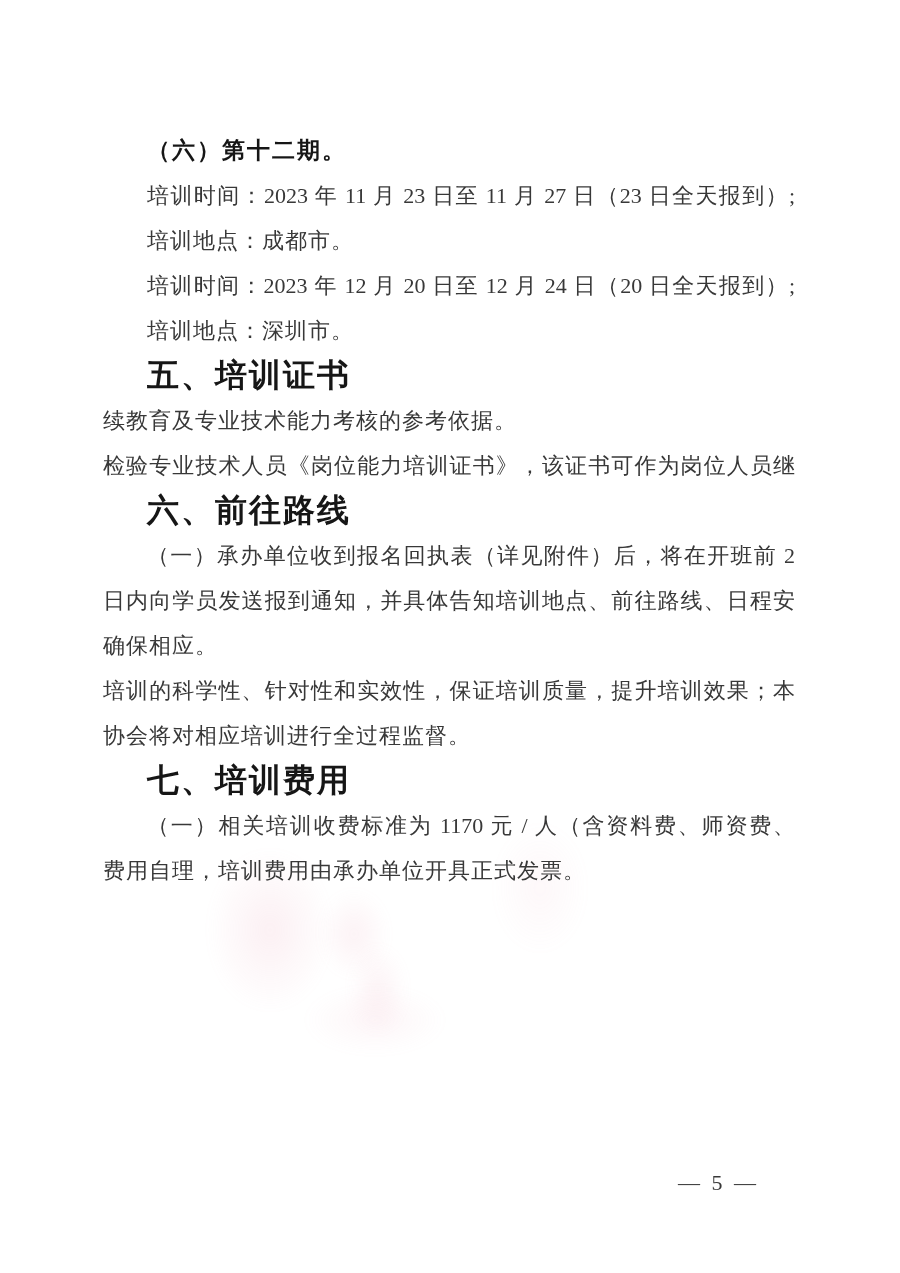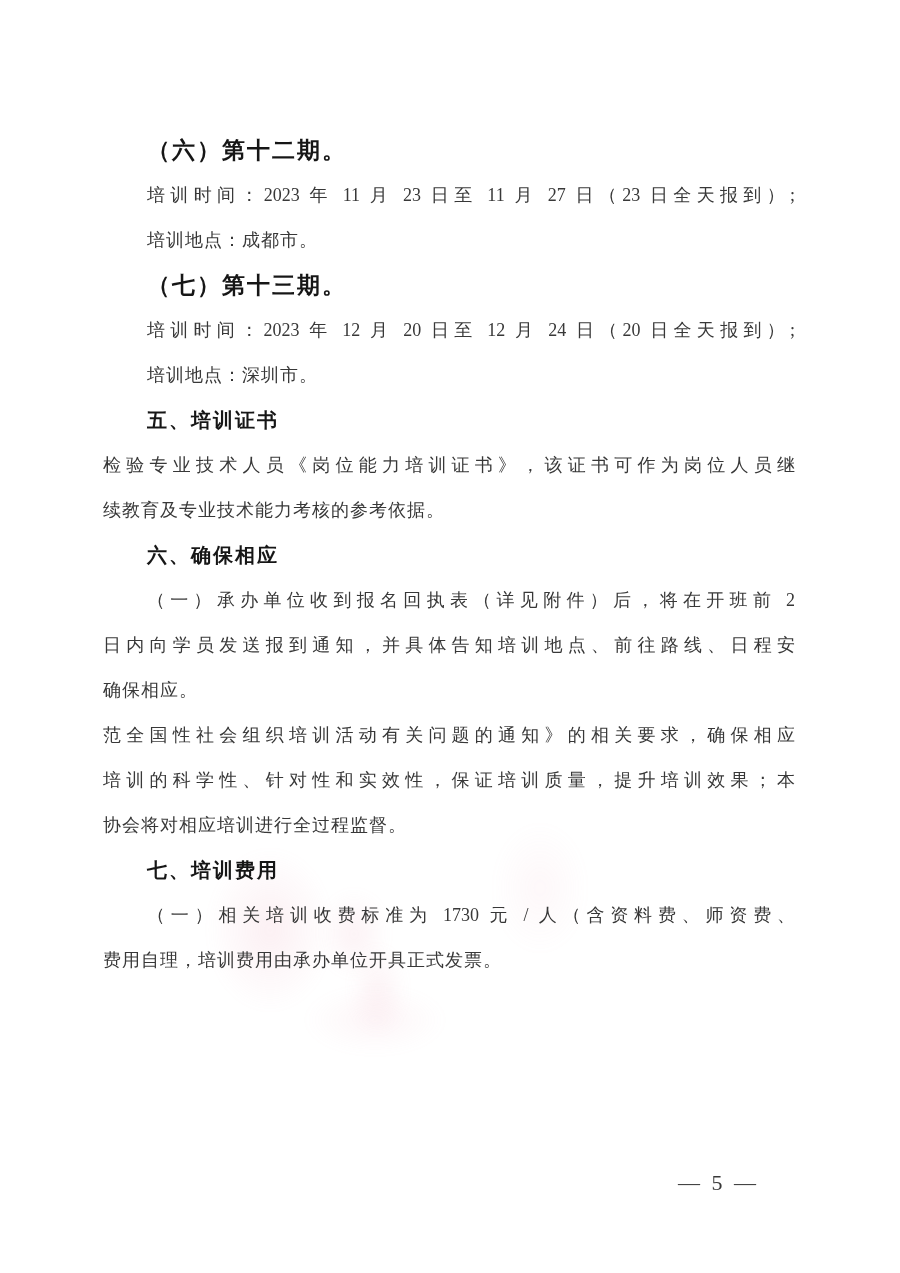--- a/index.html
+++ b/index.html
@@ -13,42 +13,42 @@
   }
   .content {
     position: absolute;
     left: 103px;
     top: 128px;
     width: 692px;
   }
   .doc-line {
     height: 45px;
     line-height: 45px;
-    font-size: 18px;
+    font-size: 22px;
     color: var(--body-text, #383838);
     letter-spacing: 1px;
     white-space: nowrap;
   }
   .doc-line.indent { padding-left: 44px; }
   .doc-line.justify {
     white-space: normal;
     letter-spacing: 0;
     text-align: justify;
     text-align-last: justify;
   }
   .doc-line.sub-heading {
     font-weight: bold;
     font-size: 23px;
     color: var(--heading-text, #161616);
     letter-spacing: 2px;
   }
   .doc-line.section-heading {
     font-weight: bold;
     font-family: "Liberation Sans", sans-serif;
-    font-size: 20px;
+    font-size: 32px;
     color: var(--heading-text, #161616);
     letter-spacing: 2px;
   }
   .page-number {
     position: absolute;
     left: 678px;
     top: 1170px;
     font-size: 22px;
     letter-spacing: 3px;
     color: var(--body-text, #3c3c3c);
@@ -73,32 +73,30 @@
   <div class="artifact a1"></div>
   <div class="artifact a2"></div>
   <div class="artifact a3"></div>
   <div class="artifact a4"></div>
   <div class="artifact a5"></div>
 
   <div class="content">
       <div class="doc-line sub-heading indent">（六）第十二期。</div>
       <div class="doc-line body indent justify">培训时间：2023 年 11 月 23 日至 11 月 27 日（23 日全天报到）;</div>
       <div class="doc-line body indent">培训地点：成都市。</div>
-      <div class="doc-line sub-heading indent">（七）第十三期。</div>
       <div class="doc-line body indent justify">培训时间：2023 年 12 月 20 日至 12 月 24 日（20 日全天报到）;</div>
       <div class="doc-line body indent">培训地点：深圳市。</div>
       <div class="doc-line section-heading indent">五、培训证书</div>
+      <div class="doc-line body">续教育及专业技术能力考核的参考依据。</div>
       <div class="doc-line body justify">检验专业技术人员《岗位能力培训证书》，该证书可作为岗位人员继</div>
-      <div class="doc-line body">续教育及专业技术能力考核的参考依据。</div>
-      <div class="doc-line section-heading indent">六、确保相应</div>
+      <div class="doc-line section-heading indent">六、前往路线</div>
       <div class="doc-line body indent justify">（一）承办单位收到报名回执表（详见附件）后，将在开班前 2</div>
       <div class="doc-line body justify">日内向学员发送报到通知，并具体告知培训地点、前往路线、日程安</div>
       <div class="doc-line body">确保相应。</div>
-      <div class="doc-line body justify">范全国性社会组织培训活动有关问题的通知》的相关要求，确保相应</div>
       <div class="doc-line body justify">培训的科学性、针对性和实效性，保证培训质量，提升培训效果；本</div>
       <div class="doc-line body">协会将对相应培训进行全过程监督。</div>
       <div class="doc-line section-heading indent">七、培训费用</div>
-      <div class="doc-line body indent justify">（一）相关培训收费标准为 1730 元 / 人（含资料费、师资费、</div>
+      <div class="doc-line body indent justify">（一）相关培训收费标准为 1170 元 / 人（含资料费、师资费、</div>
       <div class="doc-line body">费用自理，培训费用由承办单位开具正式发票。</div>
     </div>
 
   <div class="page-number">— 5 —</div>
 </div>
 
 </body></html>

